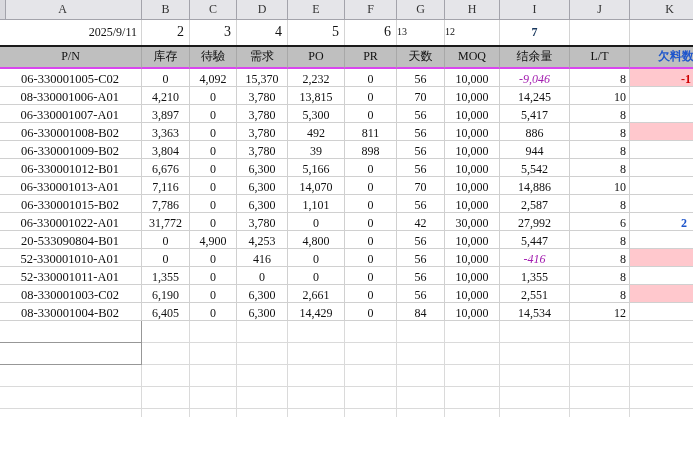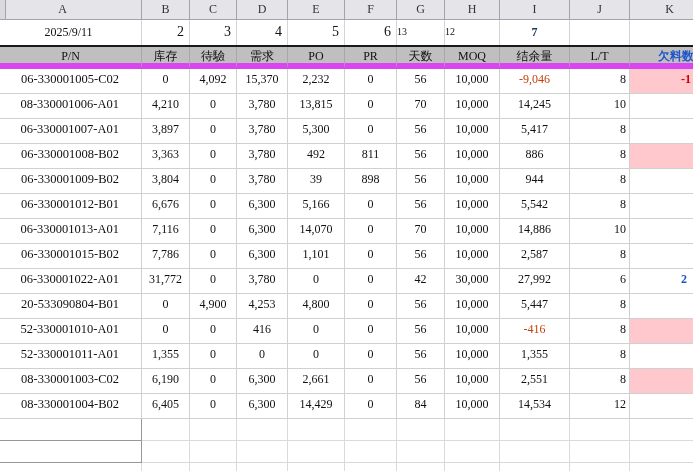--- a/index.html
+++ b/index.html
@@ -19,42 +19,42 @@
   }
   .letters > div.colA { padding-right:16px; }
   #corner-sliver {
     position:absolute; left:0; top:0; width:5px; height:19px;
     background:#D9D9DE; border-right:1px solid #A3A3AB; border-bottom:1px solid #A3A3AB;
   }
 
   
   .daterow { height:25px; }
   .daterow > div { border-right:1px solid #D4D4D4; line-height:24px; }
-  .daterow .date  { text-align:center; padding-right:4px; font-size:12px; }
+  .daterow .date  { text-align:right; padding-right:4px; font-size:12px; }
   .daterow .bignum { text-align:right; padding-right:5px; font-size:14px; }
   .daterow .smallnum { text-align:left; font-size:10px; }
   .daterow .navynum { text-align:center; font-size:12px; font-weight:bold; color:#16365C; }
 
   
   .hdr { height:22px; border-top:2px solid #1a1a1a; }
   .hdr > div {
-    background:#BFBFBF; border-right:1px solid #A8A8A8; border-bottom:6px solid #d946ef;
+    background:#BFBFBF; border-right:1px solid #A8A8A8; border-bottom:2px solid #d946ef;
     text-align:center; font-size:12px; line-height:19px; color:#101010;
   }
   .hdr .shortage-hdr { color:#1F56CC; font-weight:bold; text-align:left; padding-left:28px; }
 
   
-  .datarow { height:25px; }
+  .datarow { height:18px; }
   .datarow > div {
     border-right:1px solid #D0D0D0; border-bottom:1px solid #D0D0D0;
     text-align:center; font-size:12px; line-height:21px;
   }
   .datarow .pn { text-align:right; padding-right:22px; font-size:12.5px; }
   .datarow .lt { text-align:right; padding-right:3px; }
-  .datarow .neg { color:#c2410c; }
+  .datarow .neg { color:#a21caf;font-style:italic; }
   .datarow .kcell { position:relative; border-right:none; }
   .datarow .kcell.flag { background:#FFC8CD; }
   .kval { position:absolute; left:51px; top:0; font-weight:bold; }
   .kval.red { color:#CE0000; }
   .kval.blue { color:#1F56CC; }
 
   
   .emptyrow { height:22px; }
   .emptyrow > div { border-right:1px solid #DADADA; border-bottom:1px solid #DADADA; }
   .emptyrow.adark > div.colA { border-right:1px solid #979797; border-bottom:1px solid #979797; }

